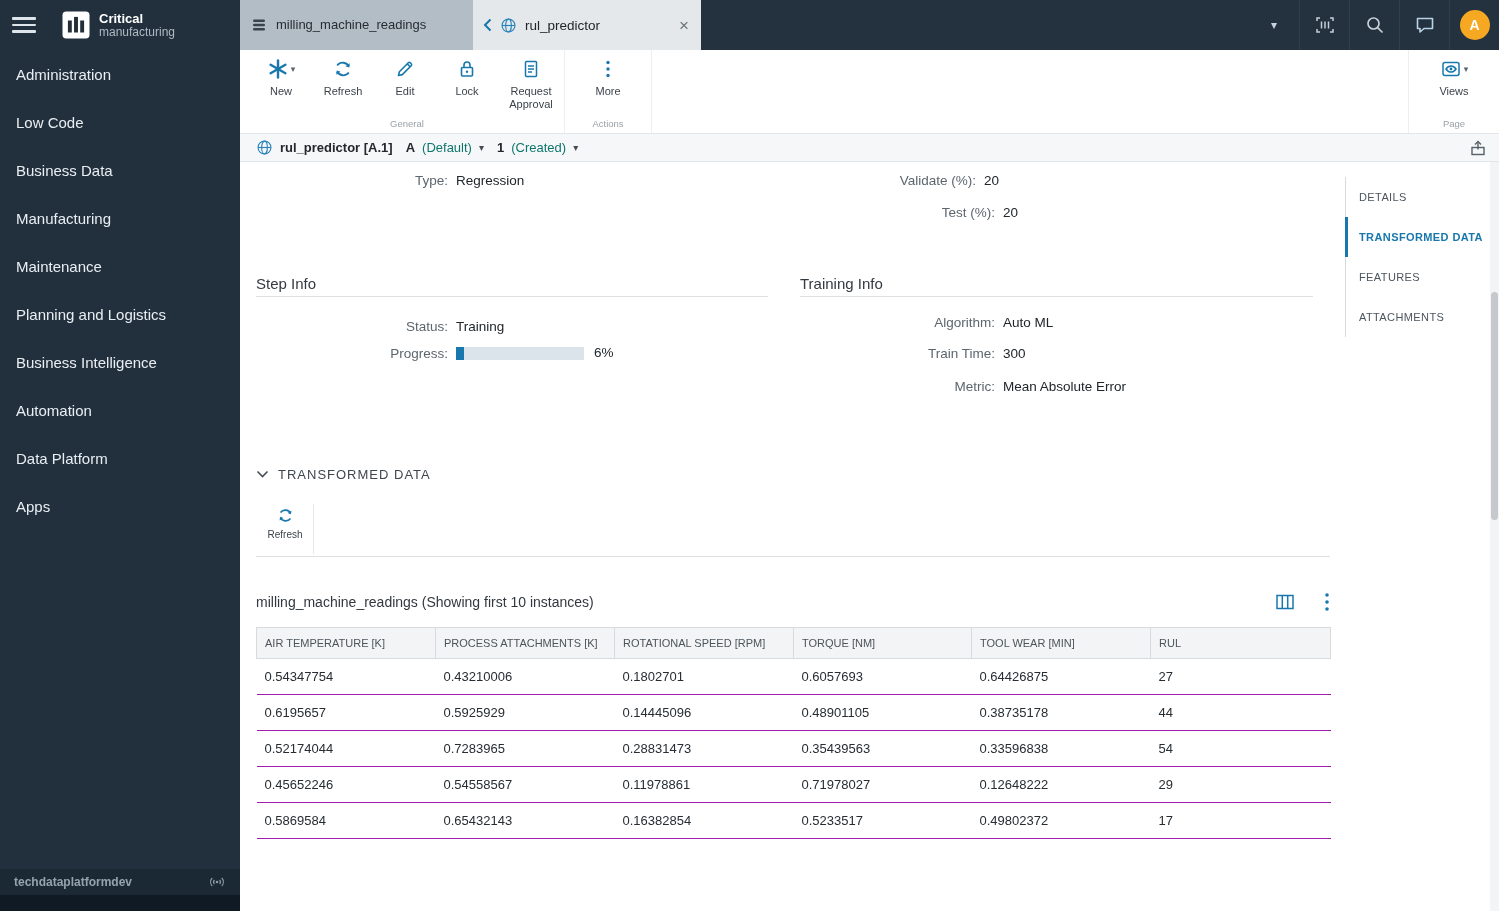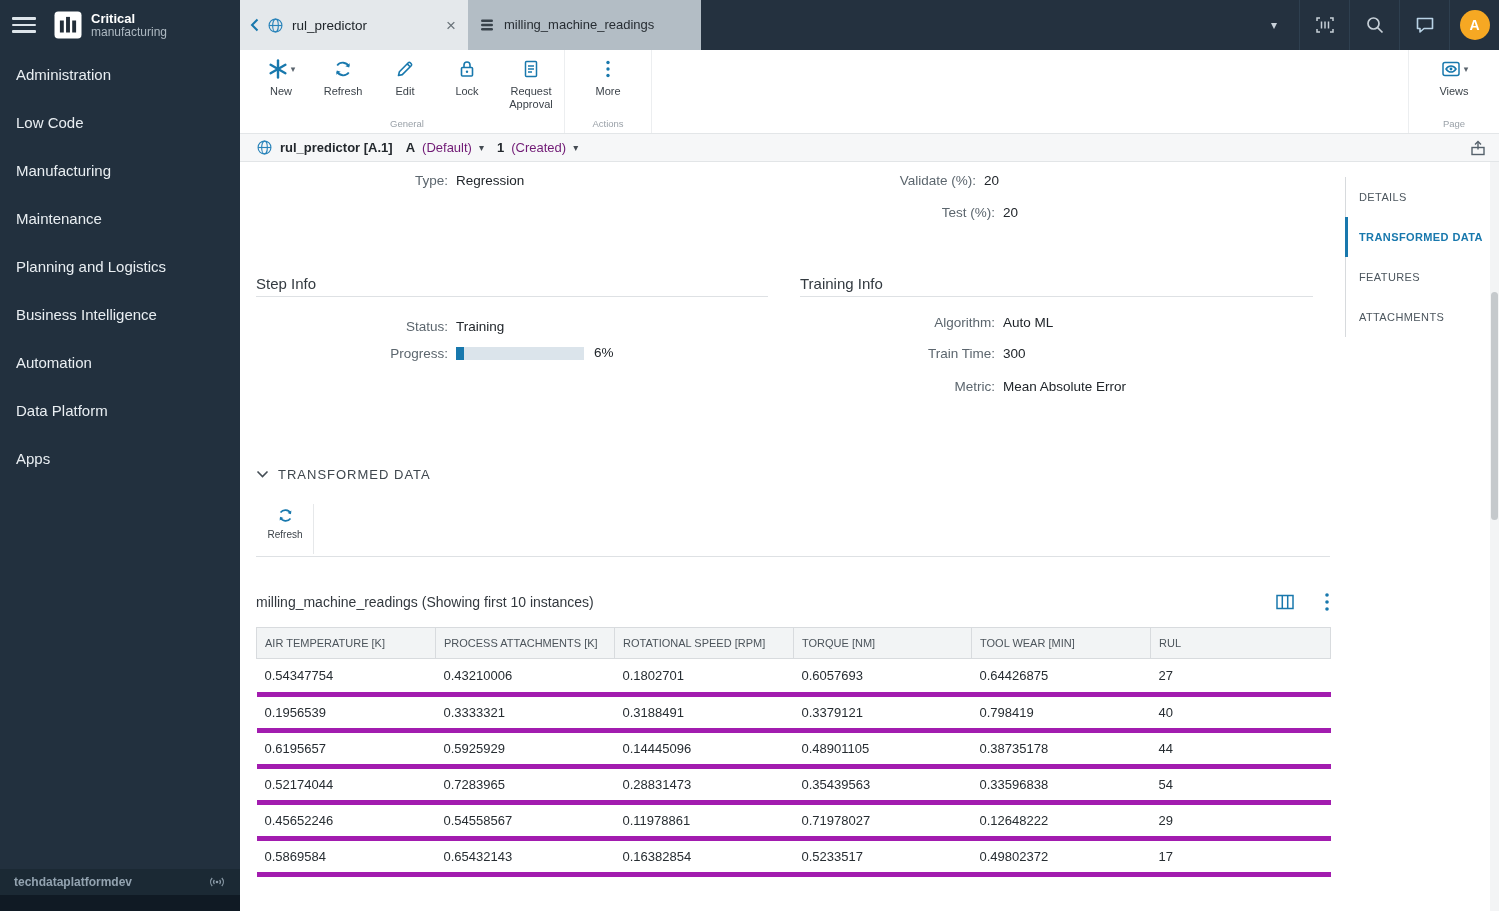--- a/index.html
+++ b/index.html
@@ -2,21 +2,21 @@
 <html><head>
 <meta charset="utf-8">
 <style>
   * { margin:0; padding:0; box-sizing:border-box; }
   html,body { width:1499px; height:911px; }
   body { font-family:"Liberation Sans", sans-serif; overflow:hidden; background:#fff; color:#21262b; }
   .app { display:flex; width:1499px; height:911px; }
 
   
   .sidebar { width:240px; flex-shrink:0; background:#22303e; color:#e9eef2; position:relative; z-index:3; }
-  .sidebar-header { height:50px; display:flex; align-items:center; padding:0 12px; gap:17px; }
+  .sidebar-header { height:50px; display:flex; align-items:center; padding:0 12px; gap:25px; }
   .hamburger { width:24px; display:flex; flex-direction:column; gap:4px; cursor:pointer; }
   .hamburger span { display:block; height:2.4px; background:#dde4ea; border-radius:1px; }
   .logo { display:flex; align-items:center; gap:8px; }
   .brand-lines { line-height:1.05; }
   .brand-bold { font-size:13px; font-weight:bold; color:#ffffff; }
   .brand-light { font-size:12px; color:#aeb9c2; }
   .nav-item { height:48px; display:flex; align-items:center; padding:0 16px; font-size:15px; cursor:pointer; }
   .sidebar-footer { position:absolute; bottom:16px; left:0; right:0; height:26px; background:#1b2934;
     display:flex; align-items:center; justify-content:space-between; padding:0 14px; color:#93a3b0; font-size:12px;font-weight:bold; }
   .sidebar-strip { position:absolute; bottom:0; left:0; right:0; height:16px; background:#10captiona; background:#101a24; }
@@ -48,21 +48,21 @@
   .group-label { font-size:9.5px; color:#9aa1a8; text-align:center; padding:1px 0 4px; }
   .g-general { border-right:1px solid #eceef0; }
   .g-actions { border-right:1px solid #eceef0; padding:0 12px; }
   .g-page { margin-left:auto; border-left:1px solid #eceef0; padding:0 14px; }
 
   
   .breadcrumb { height:28px; background:#f6f7f8; border-bottom:1px solid #e2e5e7; display:flex; align-items:center;
     padding:0 16px; font-size:13px; gap:7px; flex-shrink:0; position:relative;text-align:center; }
   .bc-title { font-weight:bold; color:#23282d; }
   .bc-strong { font-weight:bold; color:#23282d; margin-left:6px; }
-  .bc-state { color:#701a75; }
+  .bc-state { color:#0f766e; }
   .bc-caret { font-size:10px; color:#444b52; cursor:pointer; }
   .bc-export { position:absolute; right:12px; top:5px; cursor:pointer; }
 
   
   .content { flex:1; position:relative; background:#fff; overflow:hidden; }
   .field { position:absolute; display:flex; font-size:13.5px; line-height:18px; }
   .f-lbl { width:190px; text-align:right; color:#5c666e; }
   .f-val { margin-left:8px; color:#21262b; }
   .section-h { position:absolute; font-size:15px; color:#333a40; }
   .h-rule { position:absolute; height:1px; background:#dee1e4; }
@@ -79,21 +79,21 @@
   .rule-wide { left:16px; top:394px; width:1074px; }
 
   .table-titlebar { position:absolute; left:16px; top:429px; width:1074px; display:flex; align-items:center; }
   .table-title { font-size:14px; color:#32383e; }
   .tt-icons { margin-left:auto; display:flex; align-items:center; gap:28px; }
   .tt-icons > div { cursor:pointer; display:flex; align-items:center; }
 
   table.grid { position:absolute; left:16px; top:465px; width:1074px; border-collapse:collapse; table-layout:fixed; }
   .grid th { height:31px; background:#f2f4f5; border:1px solid #d8dbde; font-size:11px; font-weight:normal;
     color:#4c545b; text-align:left; padding-left:8px; }
-  .grid td { height:36px; border-bottom:5px solid #a21caf; font-size:13px; color:#272d32; padding-left:8px; }
+  .grid td { height:36px; border-bottom:1px solid #a21caf; font-size:13px; color:#272d32; padding-left:8px; }
 
   
   .right-rail { position:absolute; left:1105px; top:15px; width:148px; }
   .rtab { height:40px; display:flex; align-items:center; padding-left:13px; border-left:1px solid #d7dadd;
     font-size:11px; letter-spacing:.4px; color:#4c565e; cursor:pointer; text-transform:uppercase; }
   .rtab.active { border-left:3px solid #1878ad; padding-left:11px; color:#1878ad; font-weight:bold; }
 
   
   .scrollbar { position:absolute; right:0; top:0; width:9px; height:100%; background:#f3f4f5; }
   .scroll-thumb { position:absolute; right:1px; top:130px; width:7px; height:228px; background:#c5c9cc; border-radius:4px; cursor:grab; }
@@ -121,20 +121,21 @@
         </svg>
         <div class="brand-lines">
           <div class="brand-bold">Critical</div>
           <div class="brand-light">manufacturing</div>
         </div>
       </div>
     </div>
     <nav>
         <div class="nav-item">Administration</div>
         <div class="nav-item">Low Code</div>
+        <div class="nav-item">Business Data</div>
         <div class="nav-item">Manufacturing</div>
         <div class="nav-item">Maintenance</div>
         <div class="nav-item">Planning and Logistics</div>
         <div class="nav-item">Business Intelligence</div>
         <div class="nav-item">Automation</div>
         <div class="nav-item">Data Platform</div>
         <div class="nav-item">Apps</div>
       </nav>
     <div class="sidebar-footer">
       <span>techdataplatformdev</span>
@@ -147,43 +148,43 @@
         </g>
           <circle cx="9" cy="7" r="1.3" fill="#8c9ca9"></circle>
       </svg>
     </div>
     <div class="sidebar-strip"></div>
   </aside>
 
   <div class="main">
 
     <header class="topbar">
-      <div class="tab tab-active">
-        <svg width="9" height="14" viewBox="0 0 9 14">
-          <polyline points="7.5,1.5 2,7 7.5,12.5" fill="none" stroke="#1878ad" stroke-width="2"></polyline>
-        </svg>
-        <svg width="17" height="17" viewBox="0 0 18 18">
-          <g fill="none" stroke="#2a84ba" stroke-width="1.2">
-            <circle cx="9" cy="9" r="6.8"></circle>
-              <ellipse cx="9" cy="9" rx="3" ry="6.8"></ellipse>
-            <line x1="2.2" y1="9" x2="15.8" y2="9"></line>
-          </g>
-        </svg>
-        <span class="tab-label">rul_predictor</span>
-        <span class="tab-close">×</span>
-      </div>
       <div class="tab tab-inactive">
         <svg width="18" height="18" viewBox="0 0 18 18">
           <g fill="#39434b">
             <rect x="3" y="3.5" width="12" height="2.6" rx="1.3"></rect>
             <rect x="3" y="7.7" width="12" height="2.6" rx="1.3"></rect>
             <rect x="3" y="11.9" width="12" height="2.6" rx="1.3"></rect>
           </g>
         </svg>
         <span class="tab-label">milling_machine_readings</span>
+      </div>
+      <div class="tab tab-active">
+        <svg width="9" height="14" viewBox="0 0 9 14">
+          <polyline points="7.5,1.5 2,7 7.5,12.5" fill="none" stroke="#1878ad" stroke-width="2"></polyline>
+        </svg>
+        <svg width="17" height="17" viewBox="0 0 18 18">
+          <g fill="none" stroke="#2a84ba" stroke-width="1.2">
+            <circle cx="9" cy="9" r="6.8"></circle>
+              <ellipse cx="9" cy="9" rx="3" ry="6.8"></ellipse>
+            <line x1="2.2" y1="9" x2="15.8" y2="9"></line>
+          </g>
+        </svg>
+        <span class="tab-label">rul_predictor</span>
+        <span class="tab-close">×</span>
       </div>
       <div class="topbar-right">
         <span class="topbar-caret">▾</span>
         <div class="icon-cell">
           <svg width="22" height="22" viewBox="0 0 22 22">
             <g stroke="#c6cfd7" stroke-width="1.5" fill="none">
               <path d="M3 7V4h3M19 7V4h-3M3 15v3h3M19 15v3h-3"></path>
               <line x1="7.5" y1="7.5" x2="7.5" y2="14.5"></line>
                 <line x1="11" y1="7.5" x2="11" y2="14.5"></line>
                 <line x1="14.5" y1="7.5" x2="14.5" y2="14.5"></line>
@@ -451,28 +452,20 @@
             </tr>
           </thead>
         <tbody>
             <tr>
               <td>0.54347754</td>
               <td>0.43210006</td>
               <td>0.1802701</td>
               <td>0.6057693</td>
               <td>0.64426875</td>
               <td>27</td>
-            </tr>
-            <tr>
-              <td>0.1956539</td>
-              <td>0.3333321</td>
-              <td>0.3188491</td>
-              <td>0.3379121</td>
-              <td>0.798419</td>
-              <td>40</td>
             </tr>
             <tr>
               <td>0.6195657</td>
               <td>0.5925929</td>
               <td>0.14445096</td>
               <td>0.48901105</td>
               <td>0.38735178</td>
               <td>44</td>
             </tr>
             <tr>

